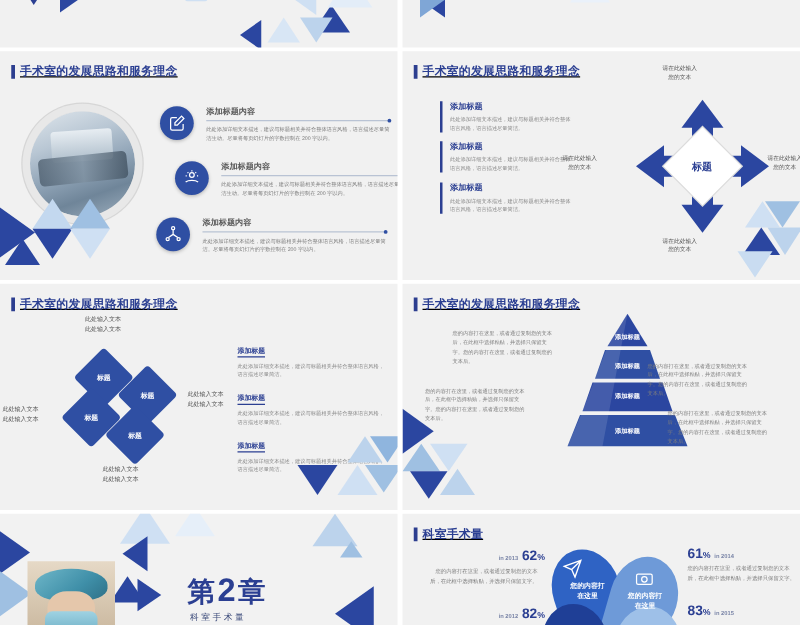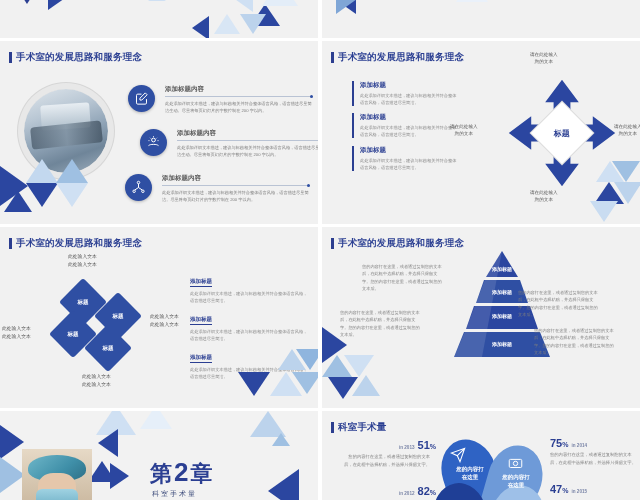--- a/index.html
+++ b/index.html
@@ -8,21 +8,21 @@
 
   .grid { width:640px; height:500px; display:grid;
     grid-template-columns:318px 4px 318px;
     grid-template-rows:38px 3px 183px 3px 181px 3px 89px; }
 
   .slide { position:relative; overflow:hidden; background:#f1f1f1; }
   .gapv { background:#ffffff; }
   .gaph { background:#ffffff; }
 
   
-  .stitle { position:absolute; left:9px; top:10px; display:flex; align-items:center; gap:4px; }
+  .stitle { position:absolute; left:9px; top:10px; display:flex; align-items:center; gap:4px;text-decoration:underline; }
   .stitle .bar { width:3px; height:11px; background:#2c3e8f; display:block; }
   .stitle .txt { font-size:9.5px; font-weight:bold; color:#2b3f92; letter-spacing:.2px;
      white-space:nowrap; }
 
   
   .tri { position:absolute; width:0; height:0; }
 
   
 
   
@@ -417,39 +417,39 @@
       <div>在这里</div>
     </div>
     <div class="petaltxt" style="left:166px;top:62px;width:56px;">
       <div>您的内容打</div>
       <div>在这里</div>
     </div>
 
     <div class="pctblk" style="left:22px;top:28px;">
       <div style="display:flex;align-items:baseline;justify-content:flex-end;gap:3px;width:92px;">
         <span class="py">in 2013</span>
-        <span class="pv"><span>51</span><span class="pp">%</span></span>
+        <span class="pv"><span>62</span><span class="pp">%</span></span>
       </div>
       <div class="pb" style="text-align:right;">您的内容打在这里，或者通过复制您的文本后，在此框中选择粘贴，并选择只保留文字。</div>
     </div>
     <div class="pctblk" style="left:22px;top:74px;">
       <div style="display:flex;align-items:baseline;justify-content:flex-end;gap:3px;width:92px;">
         <span class="py">in 2012</span>
         <span class="pv"><span>82</span><span class="pp">%</span></span>
       </div>
     </div>
 
     <div class="pctblk" style="left:228px;top:26px;">
       <div style="display:flex;align-items:baseline;gap:3px;">
-        <span class="pv"><span>75</span><span class="pp">%</span></span>
+        <span class="pv"><span>61</span><span class="pp">%</span></span>
         <span class="py">in 2014</span>
       </div>
       <div class="pb">您的内容打在这里，或者通过复制您的文本后，在此框中选择粘贴，并选择只保留文字。</div>
     </div>
     <div class="pctblk" style="left:228px;top:72px;">
       <div style="display:flex;align-items:baseline;gap:3px;">
-        <span class="pv"><span>47</span><span class="pp">%</span></span>
+        <span class="pv"><span>83</span><span class="pp">%</span></span>
         <span class="py">in 2015</span>
       </div>
     </div>
   </div>
 
 </div>
 
 </body></html>

